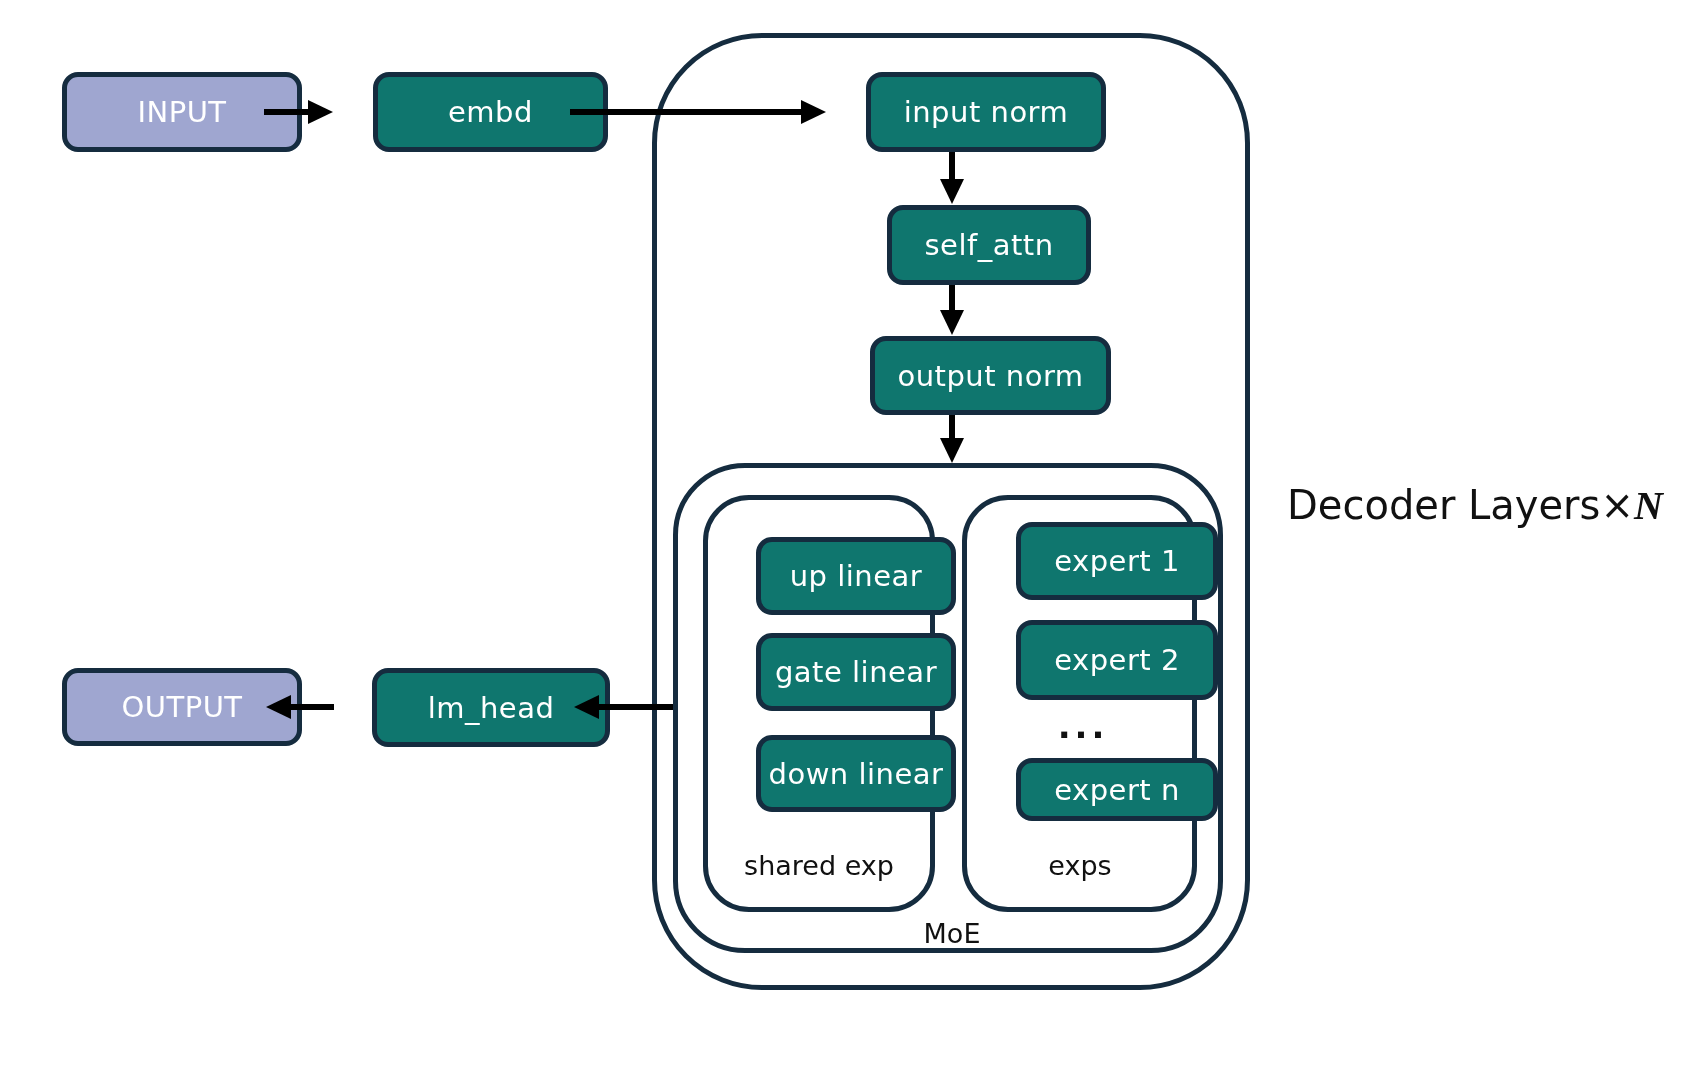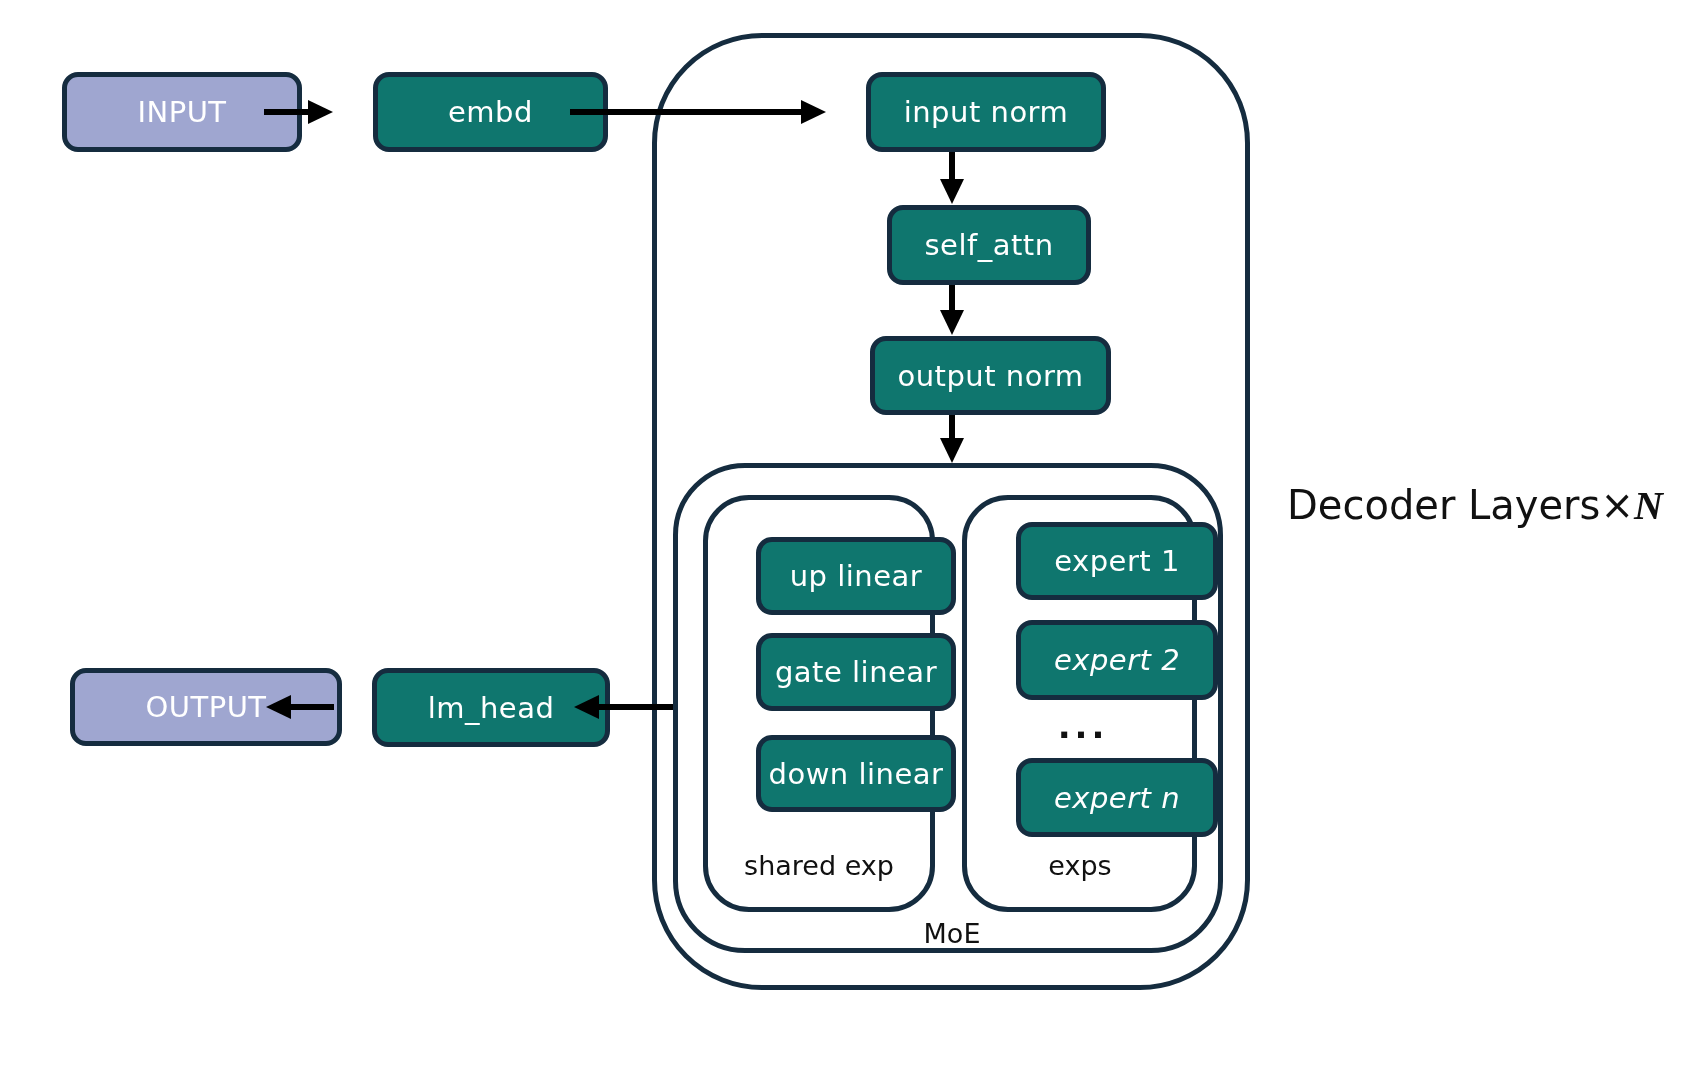--- a/index.html
+++ b/index.html
@@ -40,23 +40,23 @@
   
   #n-input      {left:24px; top:72px; width:240px;height:80px;}
   #n-embd       {left:335px;top:72px; width:235px;height:80px;}
   #n-inputnorm  {left:828px;top:72px; width:240px;height:80px;}
   #n-selfattn   {left:849px;top:205px;width:204px;height:80px;}
   #n-outputnorm {left:832px;top:336px;width:241px;height:79px;}
   #n-uplinear   {left:718px;top:537px;width:200px;height:78px;}
   #n-gatelinear {left:718px;top:633px;width:200px;height:78px;}
   #n-downlinear {left:718px;top:735px;width:200px;height:77px;}
   #n-expert1    {left:978px;top:522px;width:202px;height:78px;}
-  #n-expert2    {left:978px;top:620px;width:202px;height:80px;font-style:italic;}
-  #n-expertn    {left:978px;top:758px;width:202px;height:79px;font-style:italic;}
-  #n-output     {left:32px; top:668px;width:272px;height:78px;}
+  #n-expert2    {left:978px;top:620px;width:202px;height:80px;}
+  #n-expertn    {left:978px;top:758px;width:202px;height:63px;}
+  #n-output     {left:24px; top:668px;width:240px;height:78px;}
   #n-lmhead     {left:334px;top:668px;width:238px;height:79px;}
   
   .lbl{
     position:absolute;
     color:#111111;
     font-size:27px;
     transform:translate(-50%,-50%);
     white-space:nowrap;
   }
   #lbl-shared{left:819px;top:865px;}

